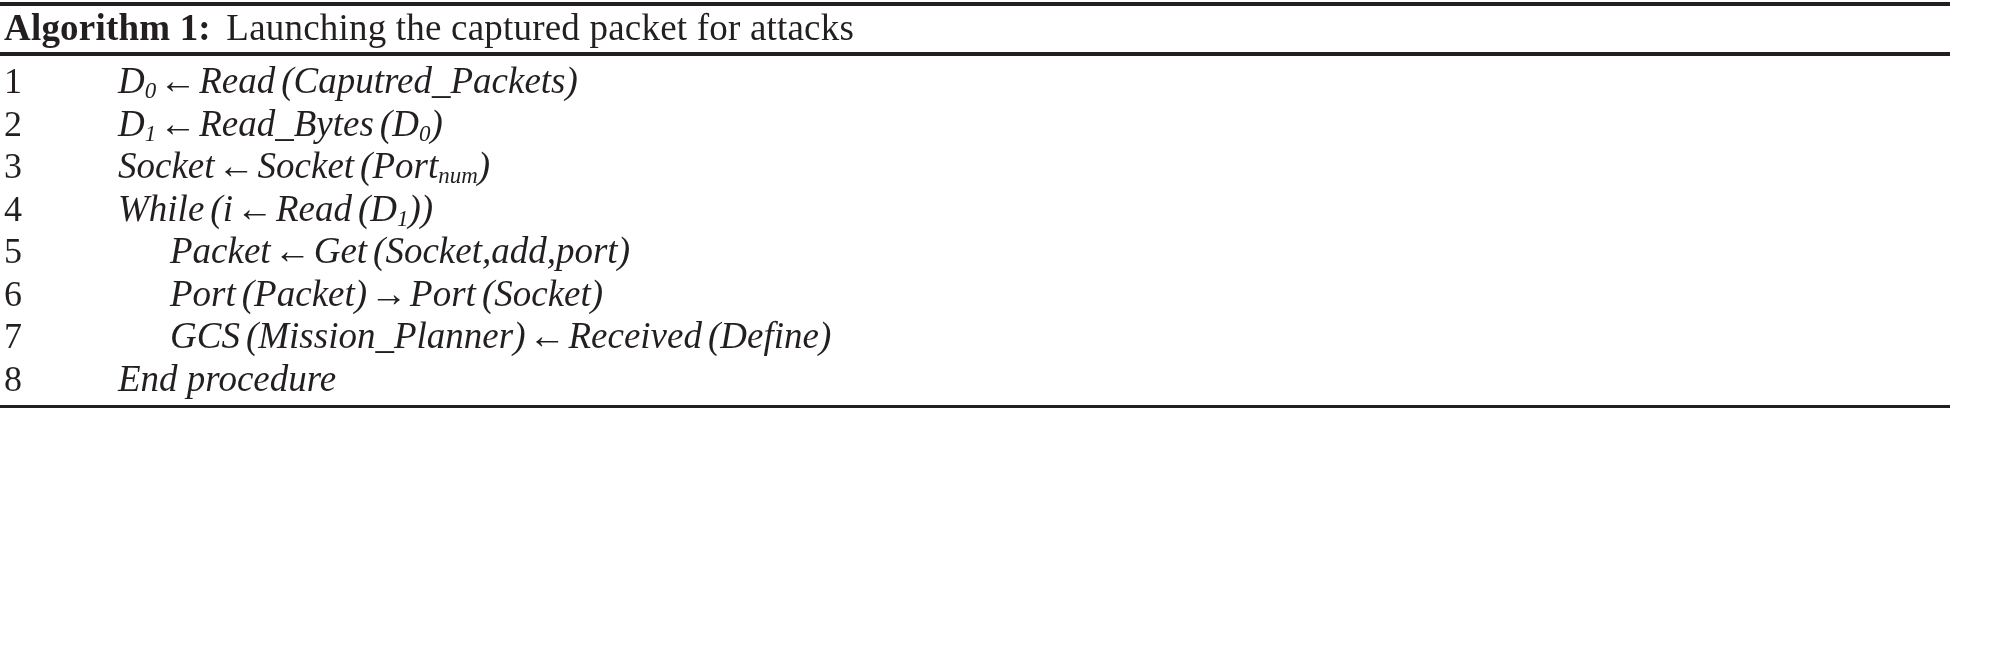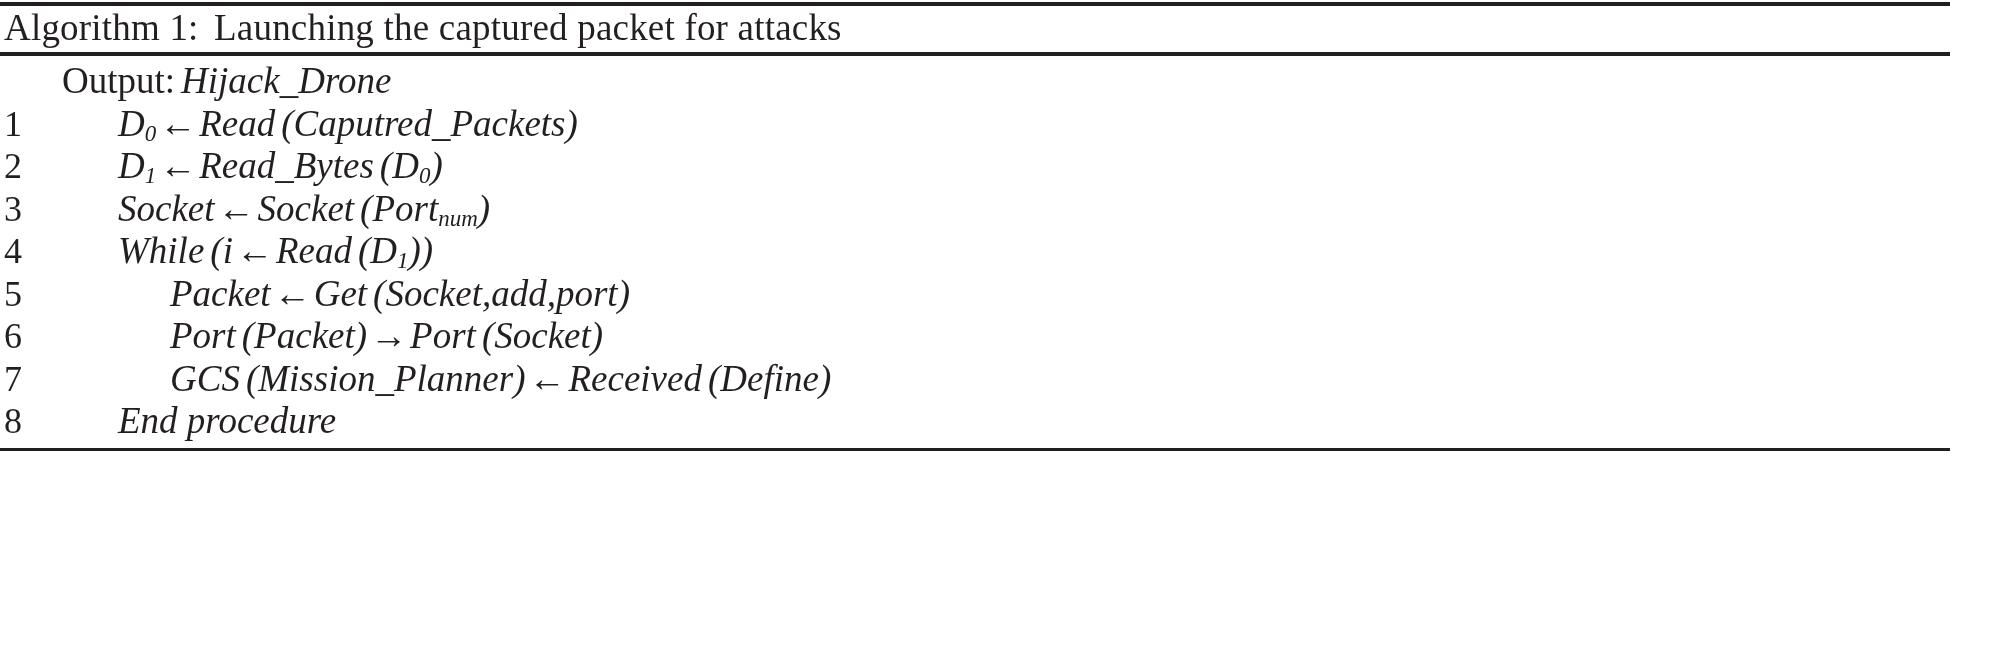--- a/index.html
+++ b/index.html
@@ -34,21 +34,21 @@
 
   
   .caption {
     font-size: 37px;
     line-height: 42px;
     padding: 1px 0 0 4px;
     white-space: nowrap;
     letter-spacing: 0.2px;
   }
   .caption .alg-label {
-    font-weight: normal;
+    font-weight: bold;
   }
   .caption .alg-title {
     font-weight: normal;
   }
 
   
   .body {
     padding: 4px 0 0 4px;
   }
   .line {
@@ -98,24 +98,20 @@
   <div class="caption">
     <span class="alg-label">Algorithm 1:</span>
     <span class="alg-title sp">Launching the captured packet for attacks</span>
   </div>
 
   <div class="rule rule-mid"></div>
 
   <div class="body">
 
 
-    <div class="line">
-      <span class="num"></span>
-      <span class="content ind-0"><span class="kw">Output:</span><span class="it sp">Hijack_Drone</span></span>
-    </div>
 
 
     <div class="line">
       <span class="num">1</span>
       <span class="content ind-1"><span class="it">D</span><sub>0</sub><span class="arrow">←</span><span class="it">Read</span><span class="it sp">(</span><span class="it">Caputred_Packets</span><span class="it">)</span></span>
     </div>
 
     <div class="line">
       <span class="num">2</span>
       <span class="content ind-1"><span class="it">D</span><sub>1</sub><span class="arrow">←</span><span class="it">Read_Bytes</span><span class="it sp">(</span><span class="it">D</span><sub>0</sub><span class="it">)</span></span>

